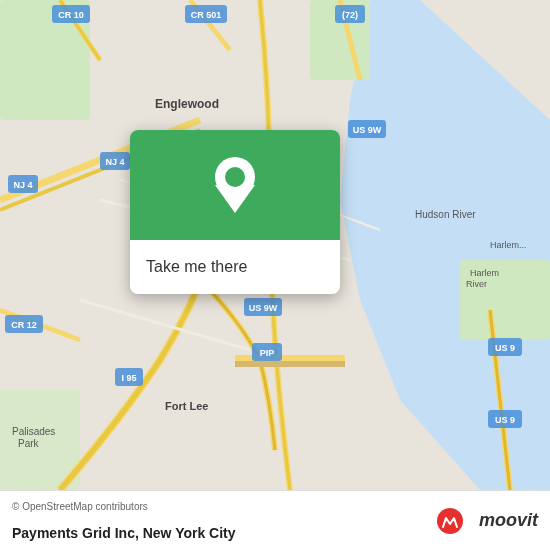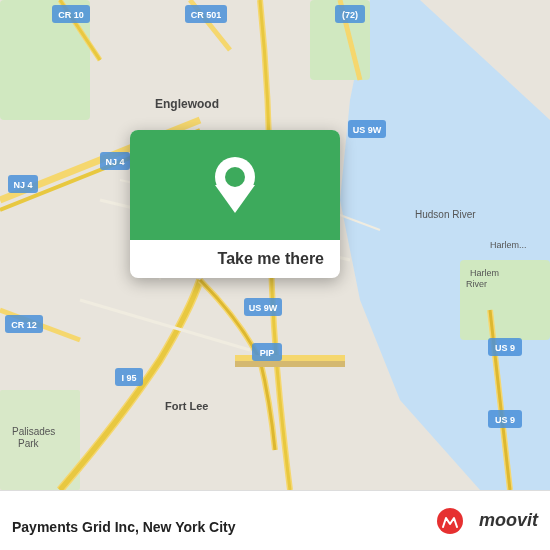--- a/index.html
+++ b/index.html
@@ -42,25 +42,25 @@
     #popup-green-area {
       background-color: #3daa5c;
       height: 110px;
       display: flex;
       align-items: center;
       justify-content: center;
       position: relative;
     }
 
     #popup-label {
-      padding: 10px 16px;
+      padding: 18px 16px;
       font-size: 16px;
-      font-weight: 700;
+      font-weight: 400;
       color: #333;
-      text-align: right;
+      text-align: left;
       cursor: pointer;
     }
 
     
     #bottom-bar {
       width: 550px;
       height: 60px;
       background: white;
       border-top: 1px solid #ddd;
       display: flex;
@@ -218,20 +218,21 @@
         <circle cx="25" cy="22" r="10" fill="#3daa5c"></circle>
       </svg>
     </div>
     <div id="popup-label">Take me there</div>
 
   </div>
 </div>
 
 <div id="bottom-bar">
   <div id="bottom-left">
+    <span id="copyright-text">© OpenStreetMap contributors</span>
     <span id="place-name">Payments Grid Inc, New York City</span>
   </div>
   <div id="moovit-logo">
     <div class="moovit-m">
       <svg width="16" height="14" viewBox="0 0 16 14" fill="none">
         <path d="M1 13 L4 4 L8 10 L12 4 L15 13" stroke="white" stroke-width="2" fill="none" stroke-linejoin="round" stroke-linecap="round"></path>
       </svg>
     </div>
     <span class="moovit-text">moovit</span>
   </div>

